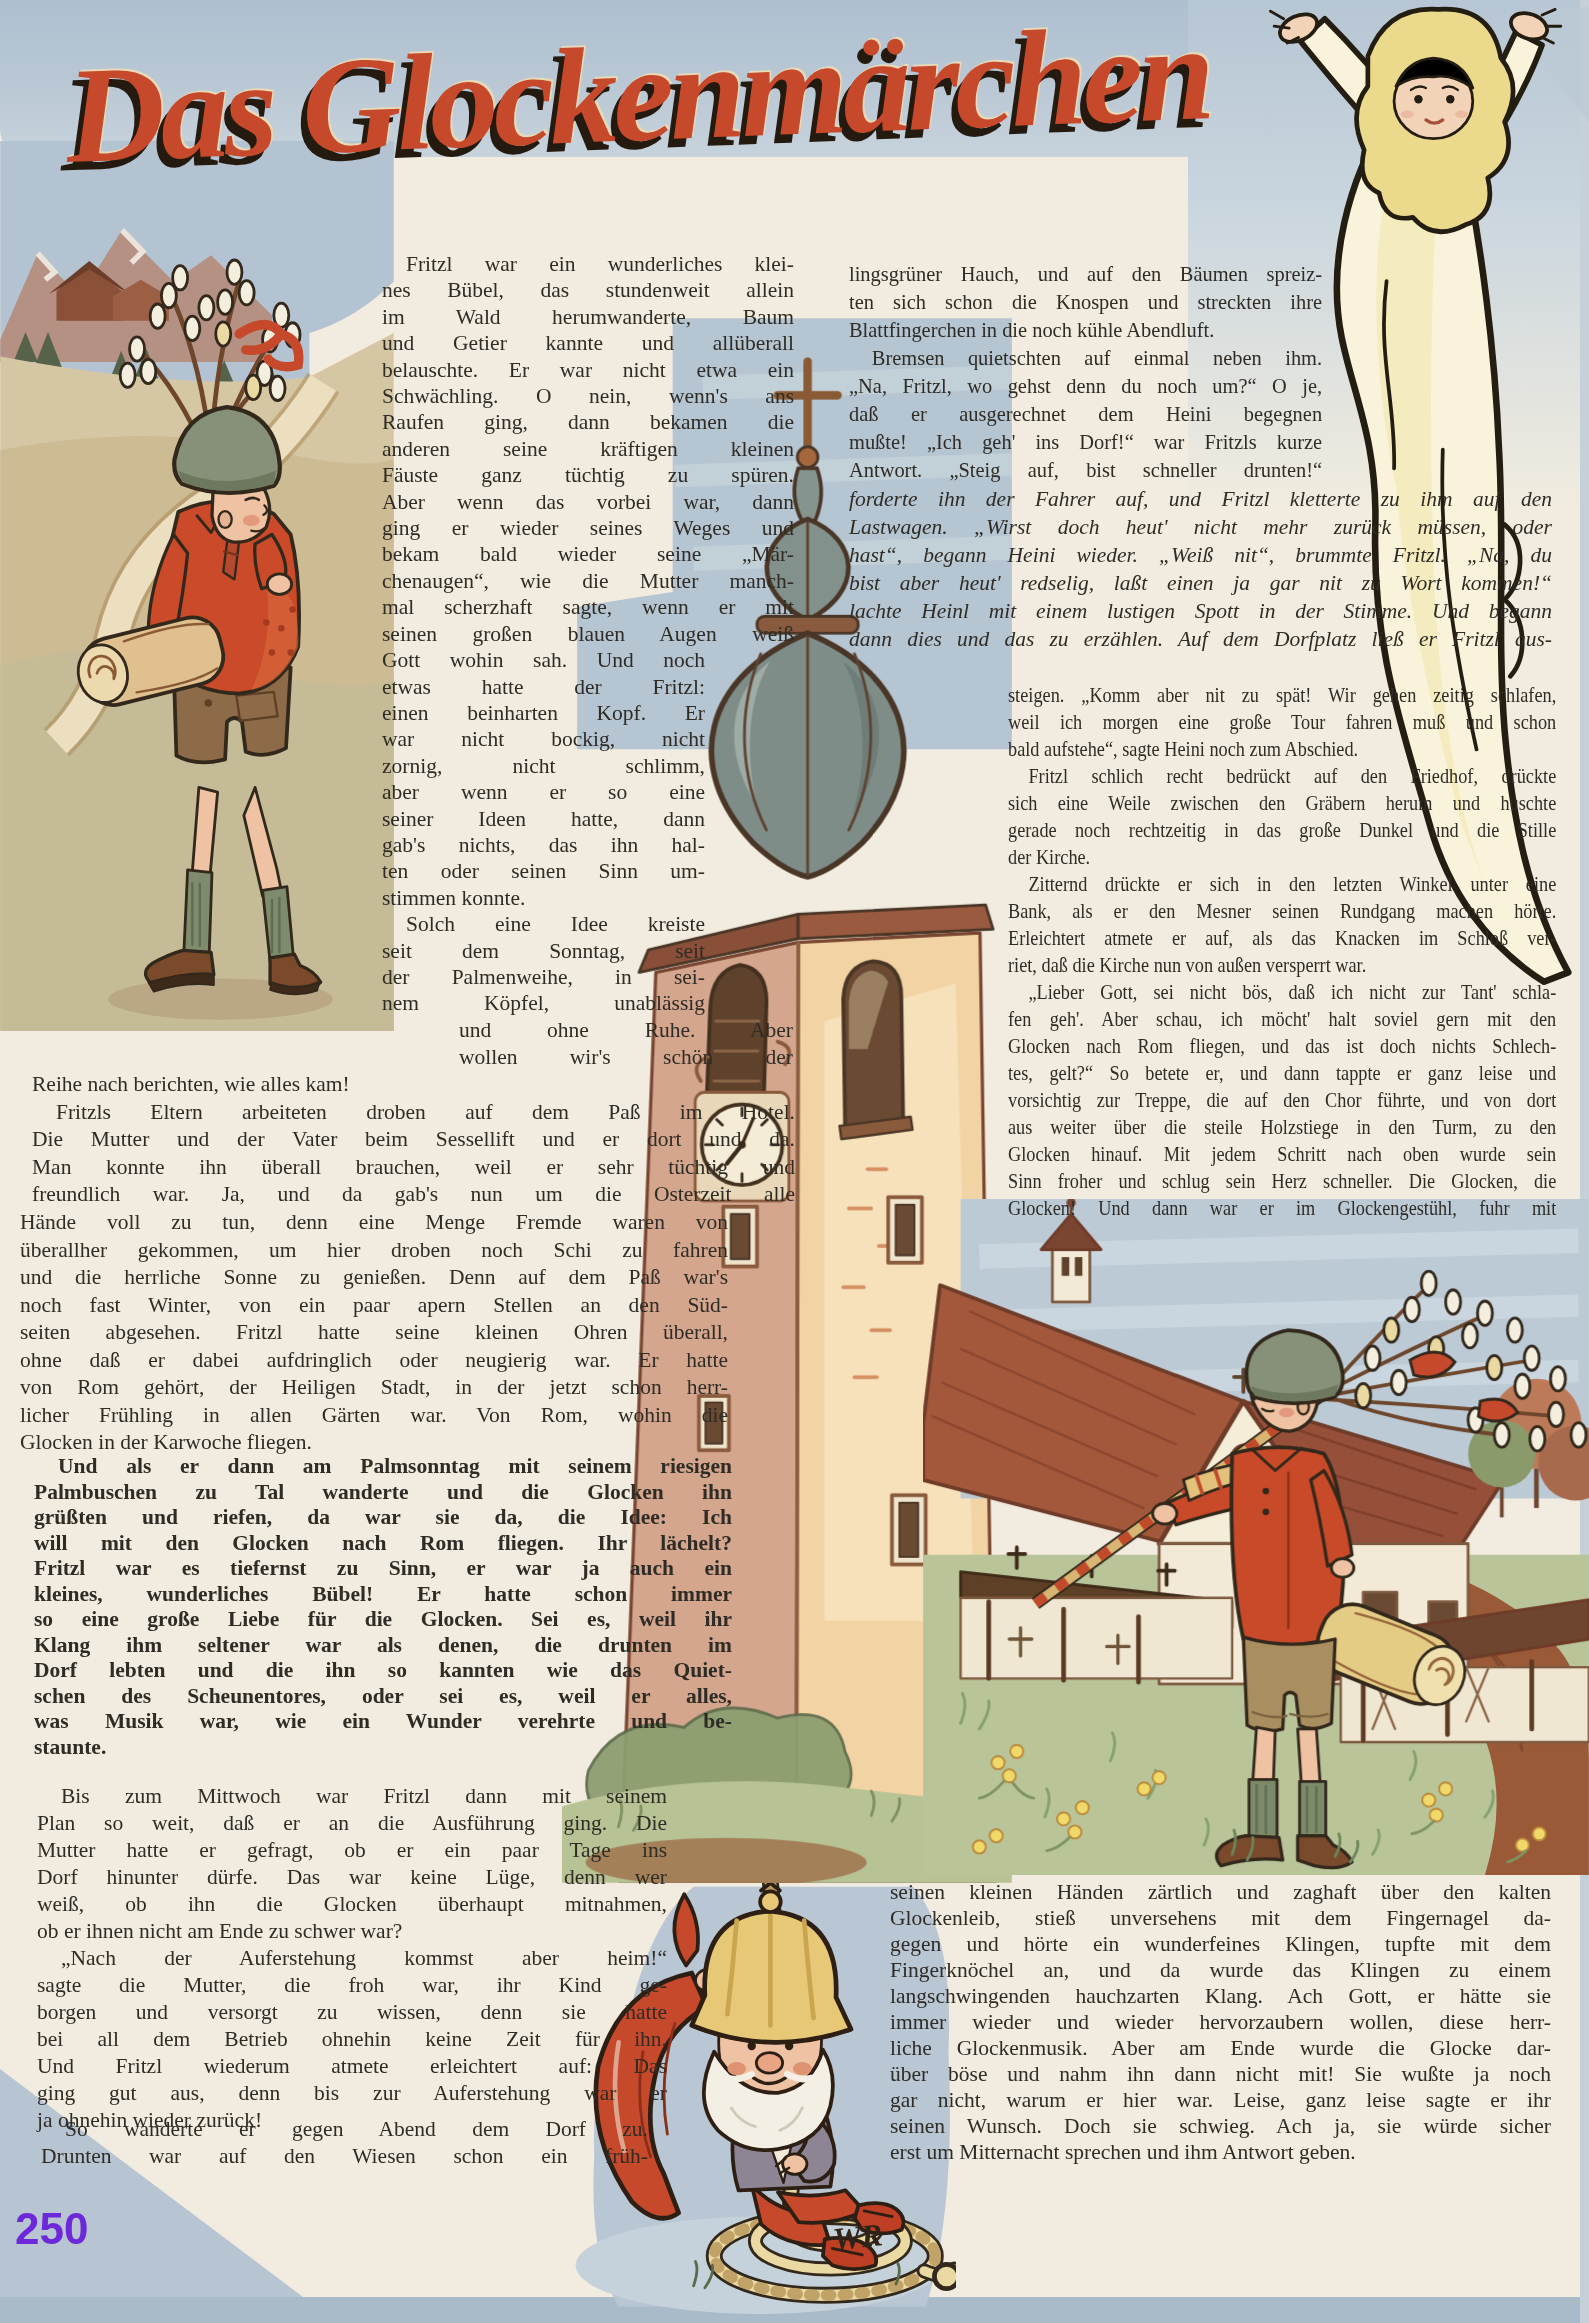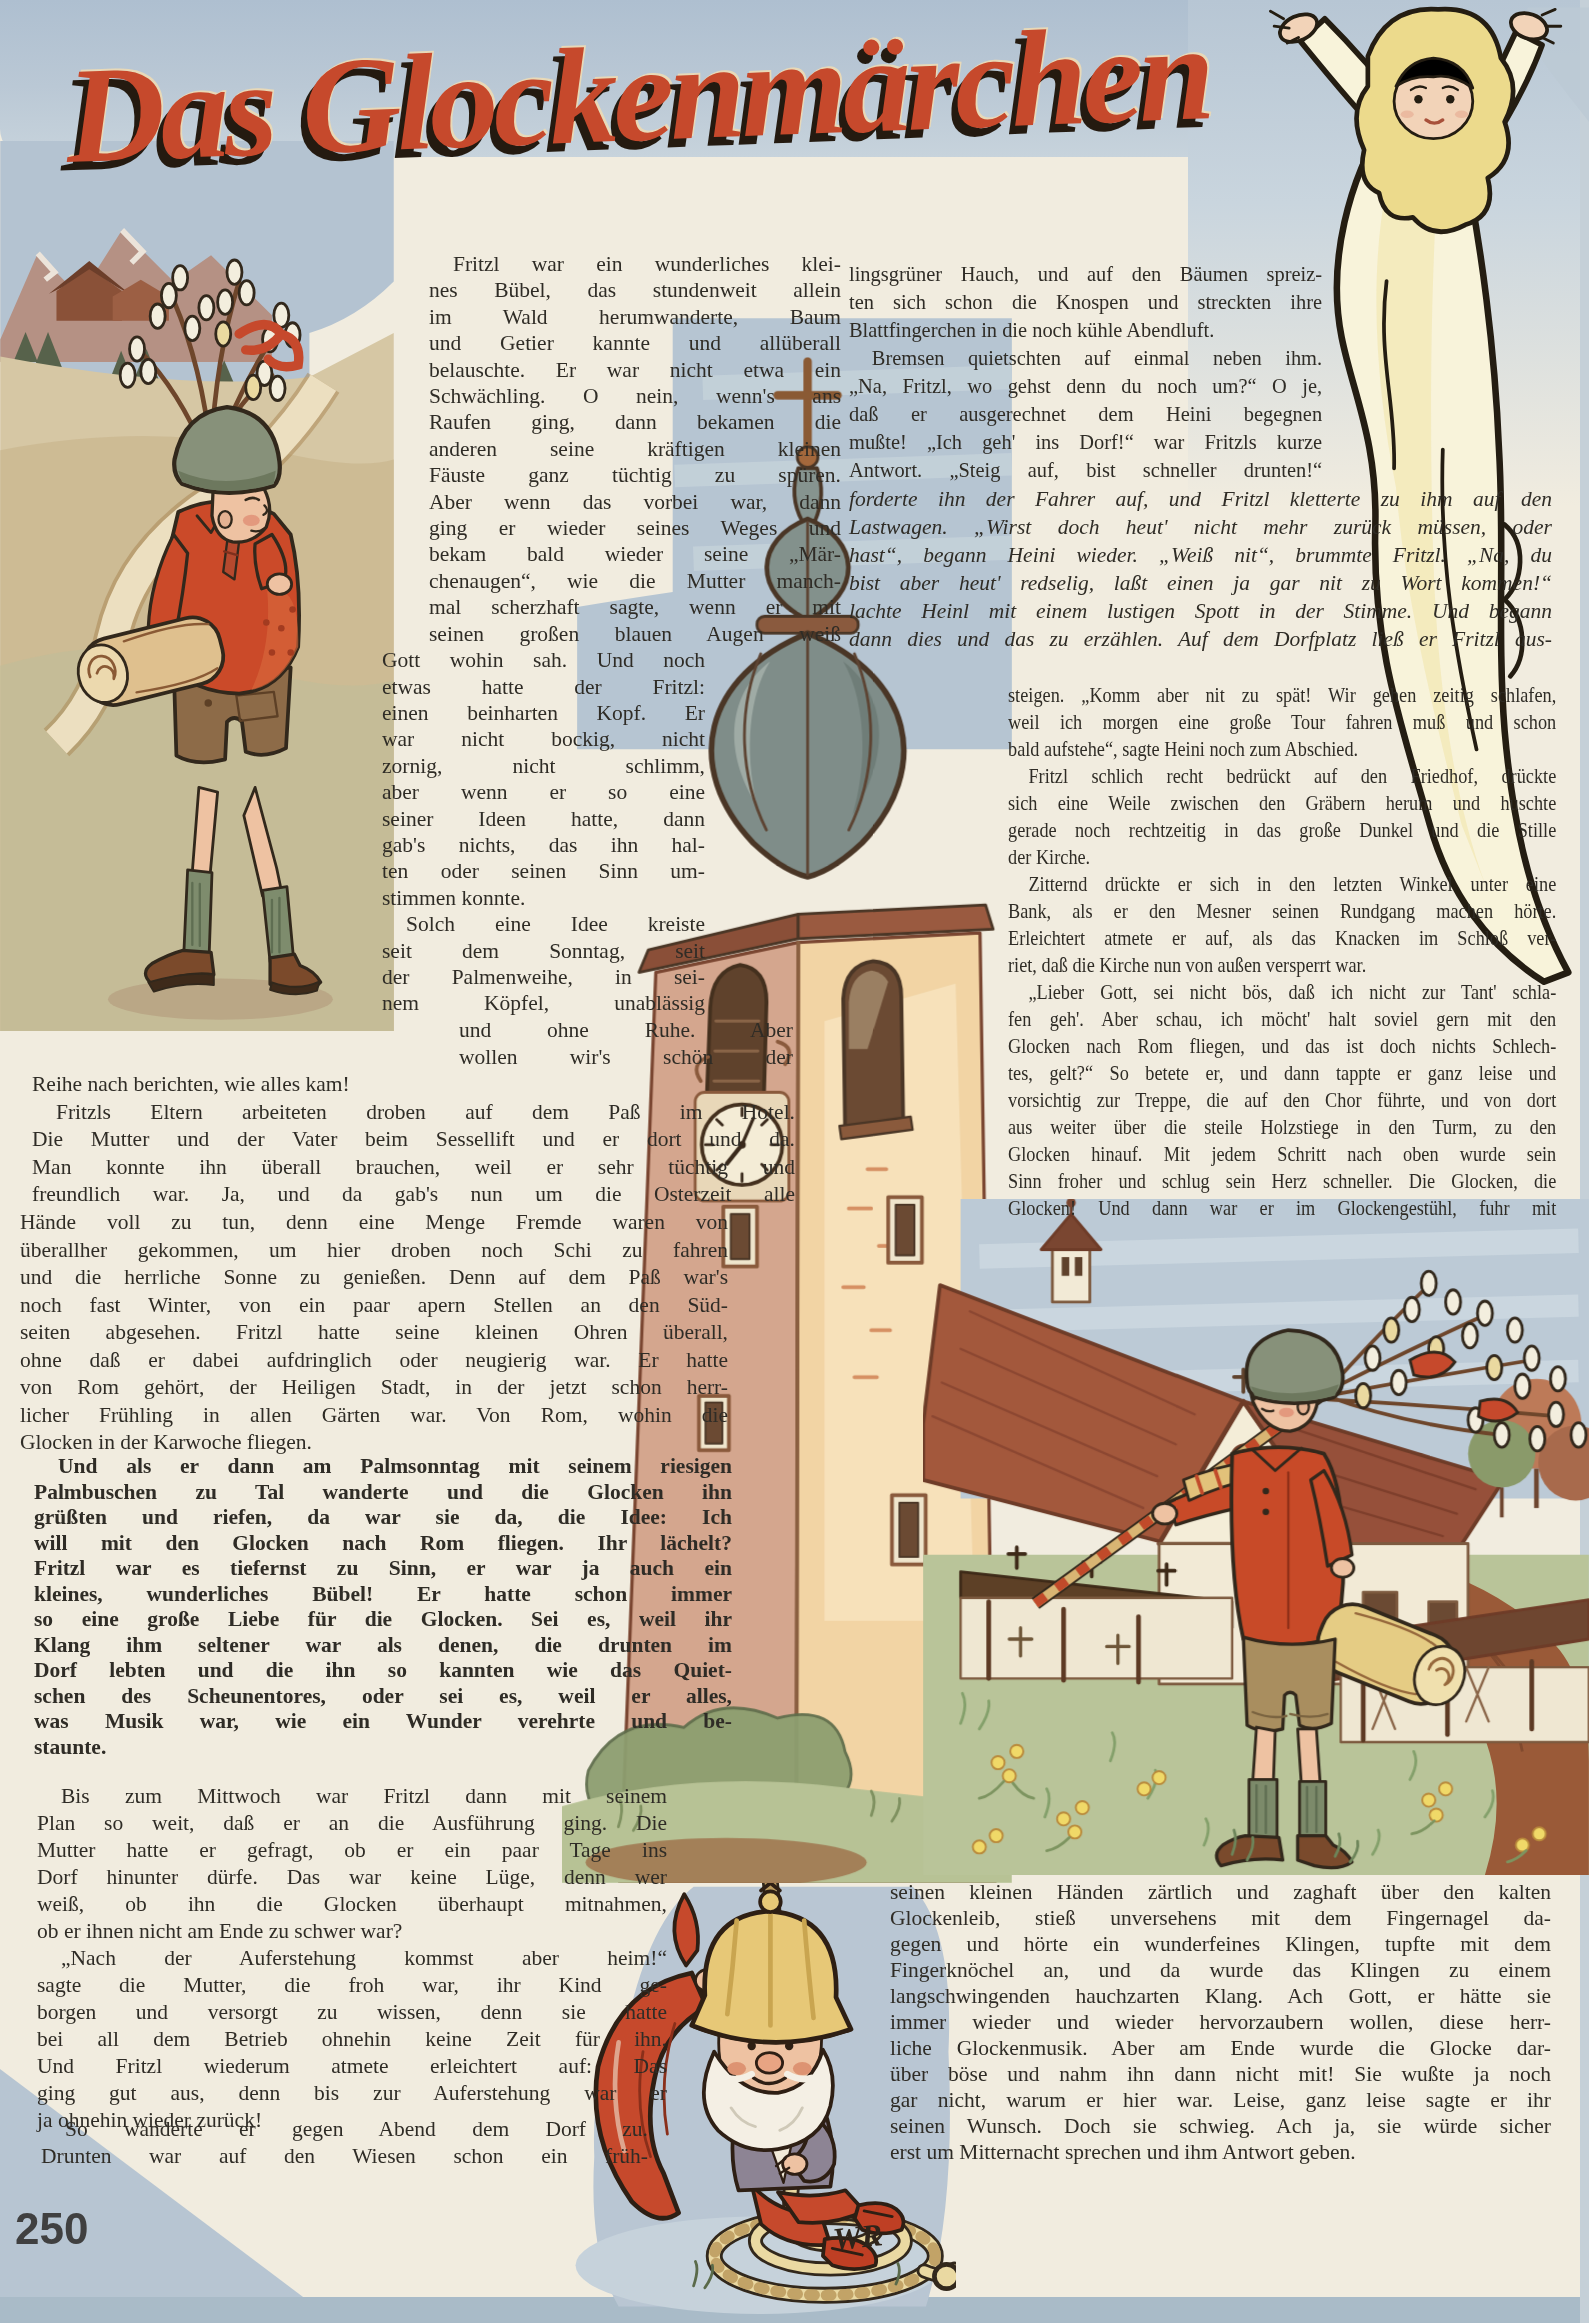--- a/index.html
+++ b/index.html
@@ -26,21 +26,21 @@
   #b-fulla {left:32px;top:1071px;width:763px;line-height:27.5px;}
   #b-fullb {left:20px;top:1209px;width:708px;line-height:27.5px;}
   #b-p5    {left:34px;top:1454px;width:698px;line-height:25.5px;font-weight:bold;}
   #b-p67   {left:37px;top:1760px;width:630px;line-height:27px;margin-top:23px;}
   #b-p8    {left:41px;top:2116px;width:607px;line-height:27px;}
   #b-r1    {left:849px;top:260px;width:498px;line-height:28px;transform:scaleX(.95);}
   #b-r2    {left:849px;top:485px;width:703px;line-height:28px;font-style:italic;}
   #b-r3    {left:1008px;top:682px;width:645px;line-height:27px;transform:scaleX(.85);}
   #b-rb    {left:890px;top:1879px;width:661px;line-height:26px;}
   #page-number{position:absolute;left:15px;top:2204px;z-index:6;
-         font-family:"Liberation Sans","DejaVu Sans",sans-serif;font-weight:bold;font-size:44px;color:#404040;}
+         font-family:"Liberation Sans","DejaVu Sans",sans-serif;font-weight:bold;font-size:44px;color:#6d28d9;}
 </style>
 </head>
 <body>
 
 <div id="page">
 
   <div class="wash" id="wash-top"></div>
   <div class="wash" id="wash-angel"></div>
   <div class="wash" id="wash-corner"></div>
   <div class="wash" id="wash-bottom"></div>
@@ -451,21 +451,21 @@
       <path d="M150,154 Q232,186 316,158 L318,156 Q232,186 148,152 Z" fill="#b98f46" stroke-width="2"></path>
       <circle cx="232" cy="20" r="11" fill="#e7c877" stroke-width="4"></circle>
       <path d="M222,8 l10,-8 l10,8" fill="none" stroke-width="4"></path>
     </g>
     <text x="300" y="392" font-style="italic" font-weight="bold" font-size="34" fill="#2e241a" transform="rotate(-6 300 392)">WR</text>
   </svg>
 
   <div id="title">Das Glockenmärchen</div>
 
   <div class="blk" id="b-narrow">
-      <div class="seg" style="width: 412px; margin-left: 47px;">
+      <div class="seg" style="width: 412px;">
         <div class="line j p">Fritzl war ein wunderliches klei-</div>
         <div class="line j">nes Bübel, das stundenweit allein</div>
         <div class="line j">im Wald herumwanderte, Baum</div>
         <div class="line j">und Getier kannte und allüberall</div>
         <div class="line j">belauschte. Er war nicht etwa ein</div>
         <div class="line j">Schwächling. O nein, wenn's ans</div>
         <div class="line j">Raufen ging, dann bekamen die</div>
         <div class="line j">anderen seine kräftigen kleinen</div>
         <div class="line j">Fäuste ganz tüchtig zu spüren.</div>
         <div class="line j">Aber wenn das vorbei war, dann</div>

